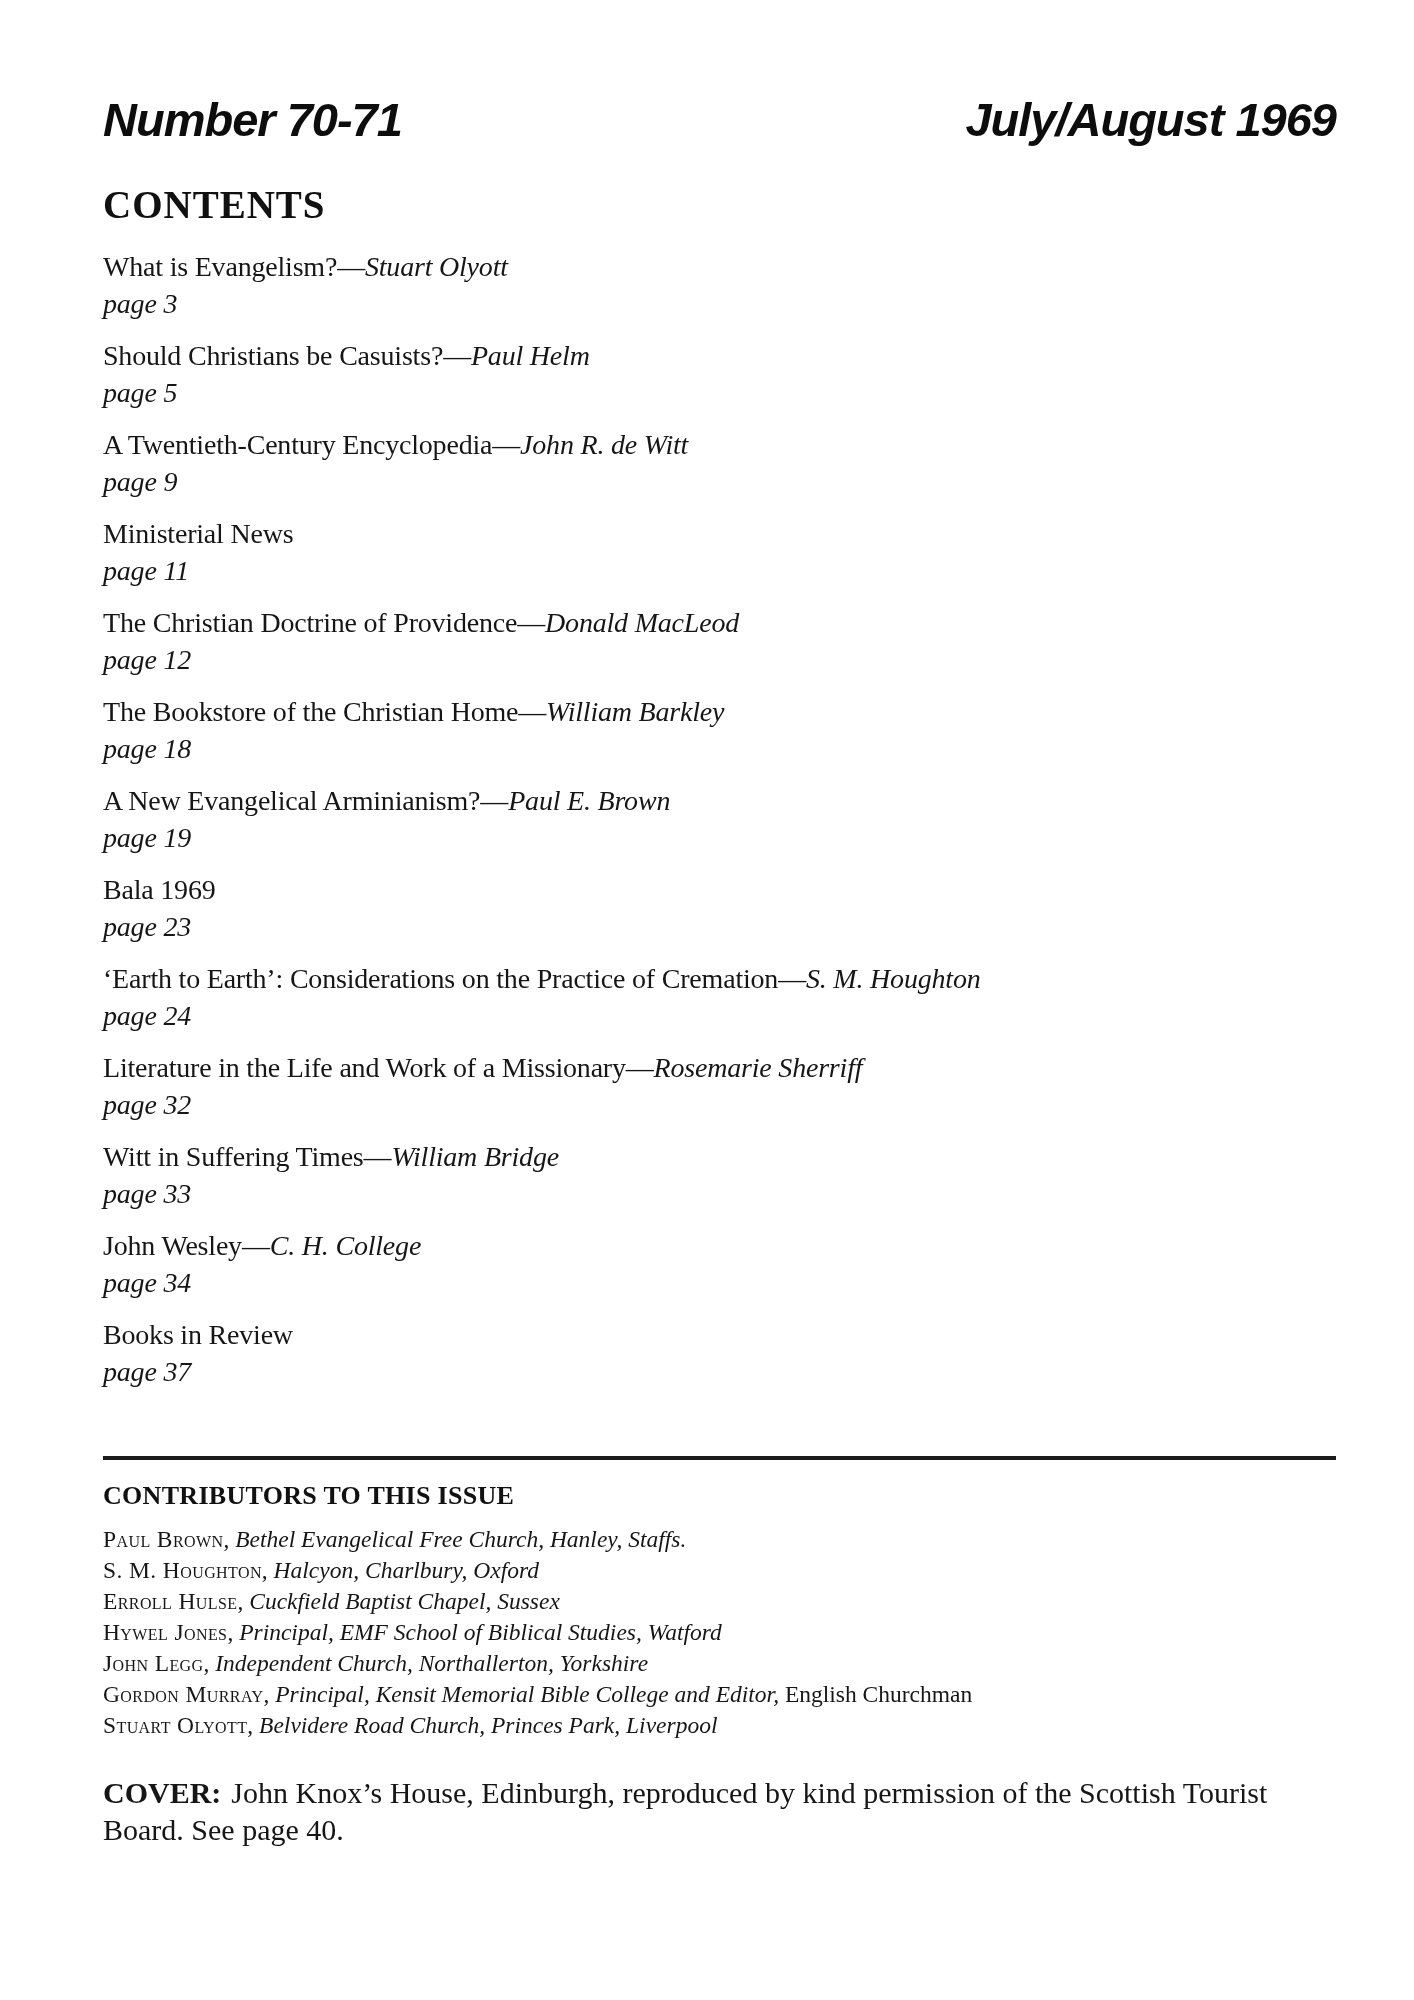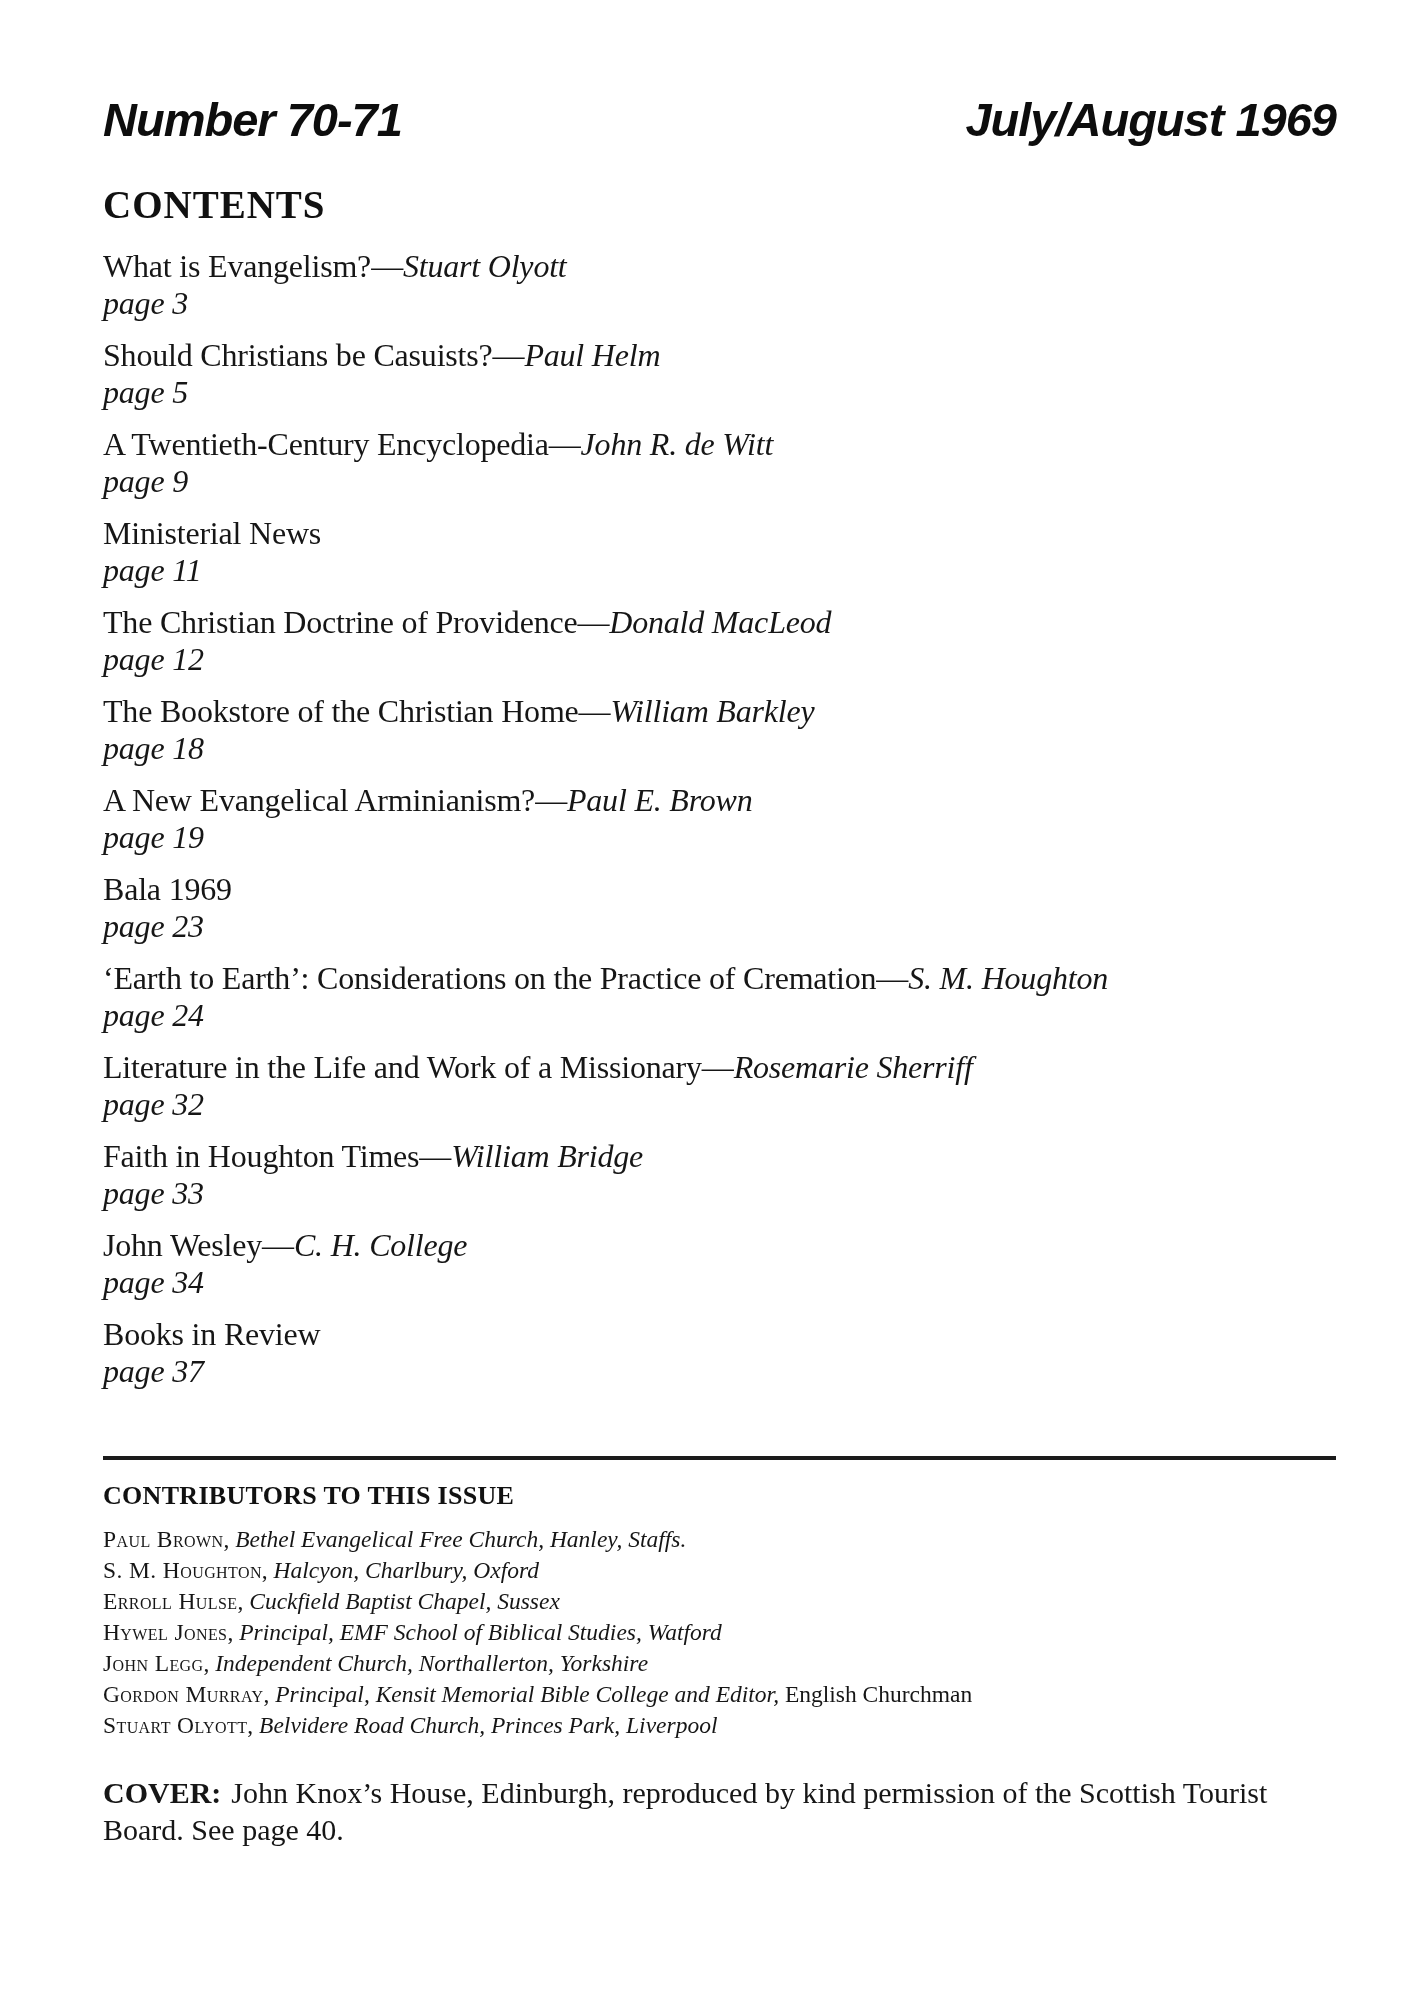--- a/index.html
+++ b/index.html
@@ -22,21 +22,21 @@
   }
 
   
   .contents-heading {
     margin: 44px 0 0 0;
     font-size: 39px; line-height: 34px;
     font-weight: bold; letter-spacing: 1px;
     color: #111;
   }
   .toc { margin-top: 26px; }
-  .toc-entry { margin: 0 0 15px 0; font-size: 32px; line-height: 37px; letter-spacing: -0.2px; }
+  .toc-entry { margin: 0 0 15px 0; font-size: 28px; line-height: 37px; letter-spacing: -0.2px; }
   .entry-title-line { white-space: nowrap; }
   .entry-author, .entry-page { font-style: italic; }
 
   
   .rule { border: none; border-top: 4px solid #1b1b1b; margin: 66px 0 0 0; }
 
   
   .contrib-heading {
     margin: 21px 0 0 0;
     font-size: 26px; line-height: 30px;
@@ -100,21 +100,21 @@
       </div>
       <div class="toc-entry">
         <div class="entry-title-line"><span class="entry-title">‘Earth to Earth’: Considerations on the Practice of Cremation</span><span class="entry-dash">—</span><span class="entry-author">S. M. Houghton</span></div>
         <div class="entry-page">page 24</div>
       </div>
       <div class="toc-entry">
         <div class="entry-title-line"><span class="entry-title">Literature in the Life and Work of a Missionary</span><span class="entry-dash">—</span><span class="entry-author">Rosemarie Sherriff</span></div>
         <div class="entry-page">page 32</div>
       </div>
       <div class="toc-entry">
-        <div class="entry-title-line"><span class="entry-title">Faith in Houghton Times</span><span class="entry-dash">—</span><span class="entry-author">William Bridge</span></div>
+        <div class="entry-title-line"><span class="entry-title">Witt in Suffering Times</span><span class="entry-dash">—</span><span class="entry-author">William Bridge</span></div>
         <div class="entry-page">page 33</div>
       </div>
       <div class="toc-entry">
         <div class="entry-title-line"><span class="entry-title">John Wesley</span><span class="entry-dash">—</span><span class="entry-author">C. H. College</span></div>
         <div class="entry-page">page 34</div>
       </div>
       <div class="toc-entry">
         <div class="entry-title-line"><span class="entry-title">Books in Review</span></div>
         <div class="entry-page">page 37</div>
       </div>

